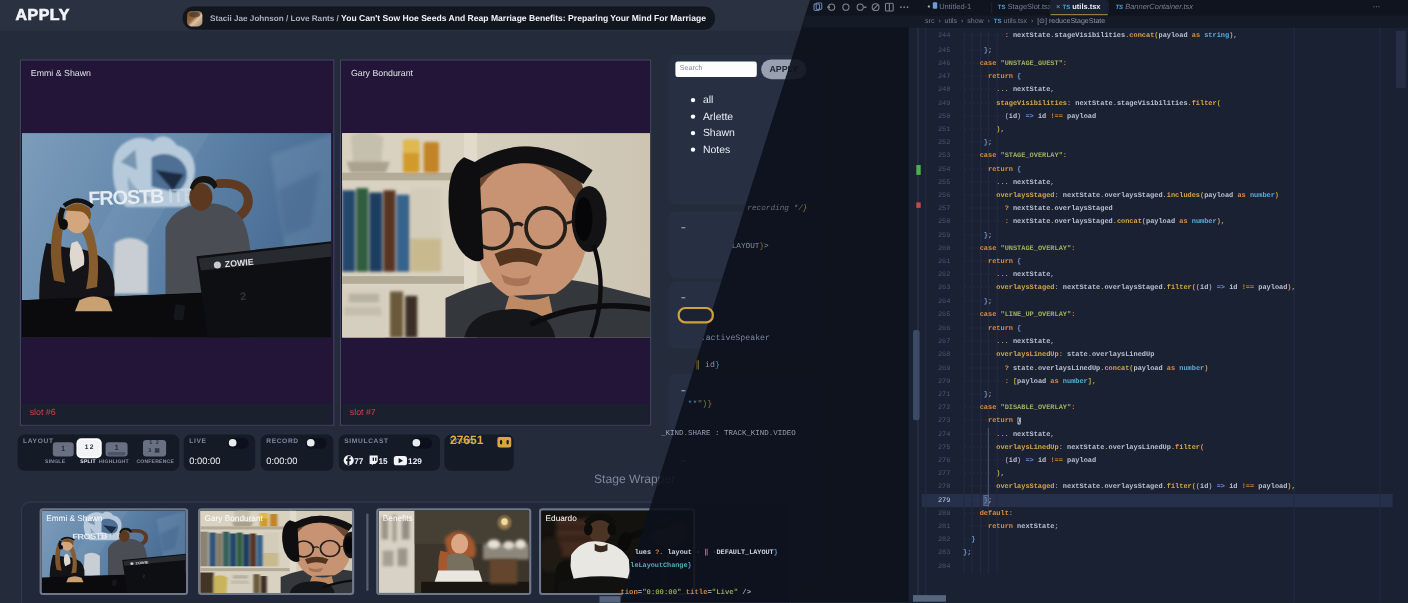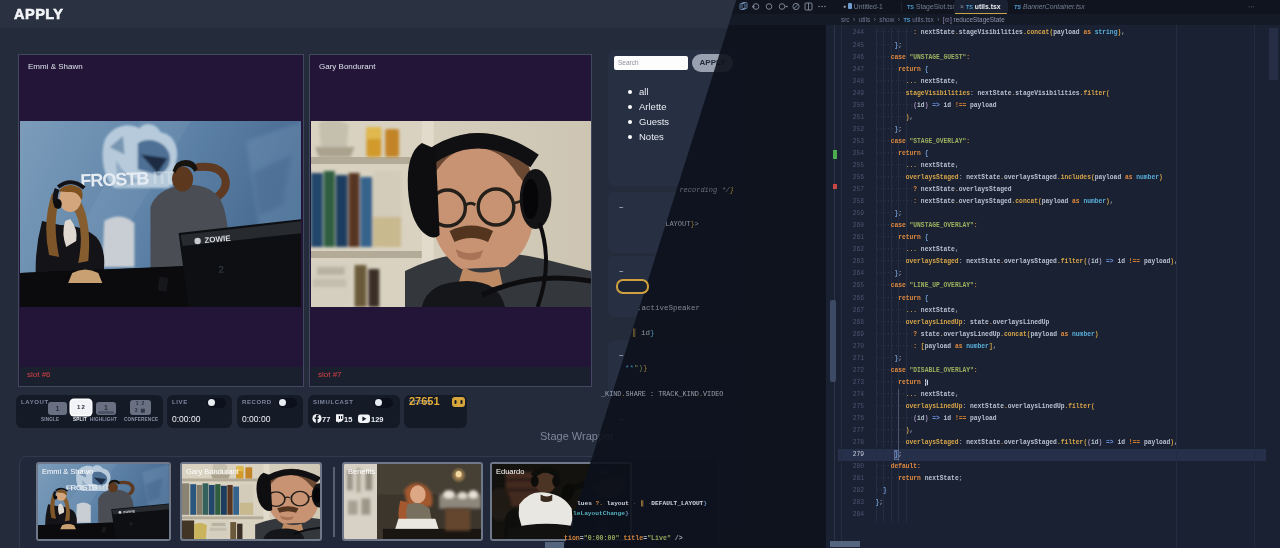--- a/index.html
+++ b/index.html
@@ -53,20 +53,25 @@
 .ws{color:#333d56;font-weight:normal}.kw{color:#e08a3e}.st{color:#9db05f}.gb{color:#d8a648;font-weight:bold}
 .g{color:#cfa043}.bl{color:#6d96c9}.cy{color:#58aed8}.vi{color:#a88fc0}
 .ar{color:#6d8fd9}.nq{color:#d5822f;font-weight:bold}.tx{color:#b9c2cf}.pu{color:#9aa3b2}
 .cur{background:#c8d0e0;color:#1a2133;border-radius:1px}
 .ghost{position:absolute;font-family:"Liberation Mono",monospace;white-space:pre}
 </style></head>
 <body>
 <div id="root">
     <div class="abs" id="hdr"></div>
     <div class="abs" id="logo">APPLY</div>
+    <div class="abs" id="crumb">
+      <span class="av"></span>
+      <span class="gry">Stacii&nbsp;Jae&nbsp;Johnson&nbsp;/&nbsp;Love&nbsp;Rants&nbsp;/&nbsp;</span>
+      <span class="wht">You Can't Sow Hoe Seeds And Reap Marriage Benefits: Preparing Your Mind For Marriage</span>
+    </div>
     <div class="abs slot" style="left:18px;top:54px;width:286px;height:333px">
       <div class="photo" style="top:66px;height:186px">
 <svg width="284" height="186" viewBox="0 0 283 186" preserveAspectRatio="none">
 <defs>
 <linearGradient id="pa_wall" x1="0" y1="0" x2="1" y2="0.3">
  <stop offset="0" stop-color="#7c9cba"></stop>
               <stop offset="0.5" stop-color="#6186aa"></stop>
               <stop offset="1" stop-color="#456890"></stop>
 </linearGradient>
 <filter id="pa_b" x="-30%" y="-30%" width="160%" height="160%">
@@ -254,21 +259,21 @@
       <rect x="2.5" y="3" width="2" height="4" rx="1" fill="#151a27"></rect>
       <rect x="8.5" y="3" width="2" height="4" rx="1" fill="#151a27"></rect>
     </svg>
     <div class="abs" style="left:409px;top:395px;font-size:11px;font-weight:bold;color:#e3ab36">27651</div>
     <div class="abs scard" style="left:608px;top:50px;width:137px;height:136px"></div>
     <div class="sinp" style="left:614px;top:56px;width:74px;height:14px">Search</div>
     <div class="sbtn" style="left:692px;top:54px;width:41px;height:18px">APPLY</div>
     <div class="abs" style="left:628px;top:86px">
       <div class="sli" style="margin-bottom:4px">all</div>
       <div class="sli" style="margin-bottom:4px">Arlette</div>
-      <div class="sli" style="margin-bottom:4px">Guests</div>
+      <div class="sli" style="margin-bottom:4px">Shawn</div>
       <div class="sli">Notes</div>
     </div>
     <div class="abs scard" style="left:608px;top:192px;width:137px;height:61px"></div>
     <div class="dash" style="left:619px;top:202px">--</div>
     <div class="abs scard" style="left:608px;top:256px;width:137px;height:61px"></div>
     <div class="dash" style="left:619px;top:266px">--</div>
     <div class="abs scard" style="left:608px;top:340px;width:137px;height:61px"></div>
     <div class="dash" style="left:619px;top:350px">--</div>
     <div class="abs scard" style="left:608px;top:404px;width:137px;height:61px"></div>
     <div class="dash" style="left:619px;top:414px">--</div>

